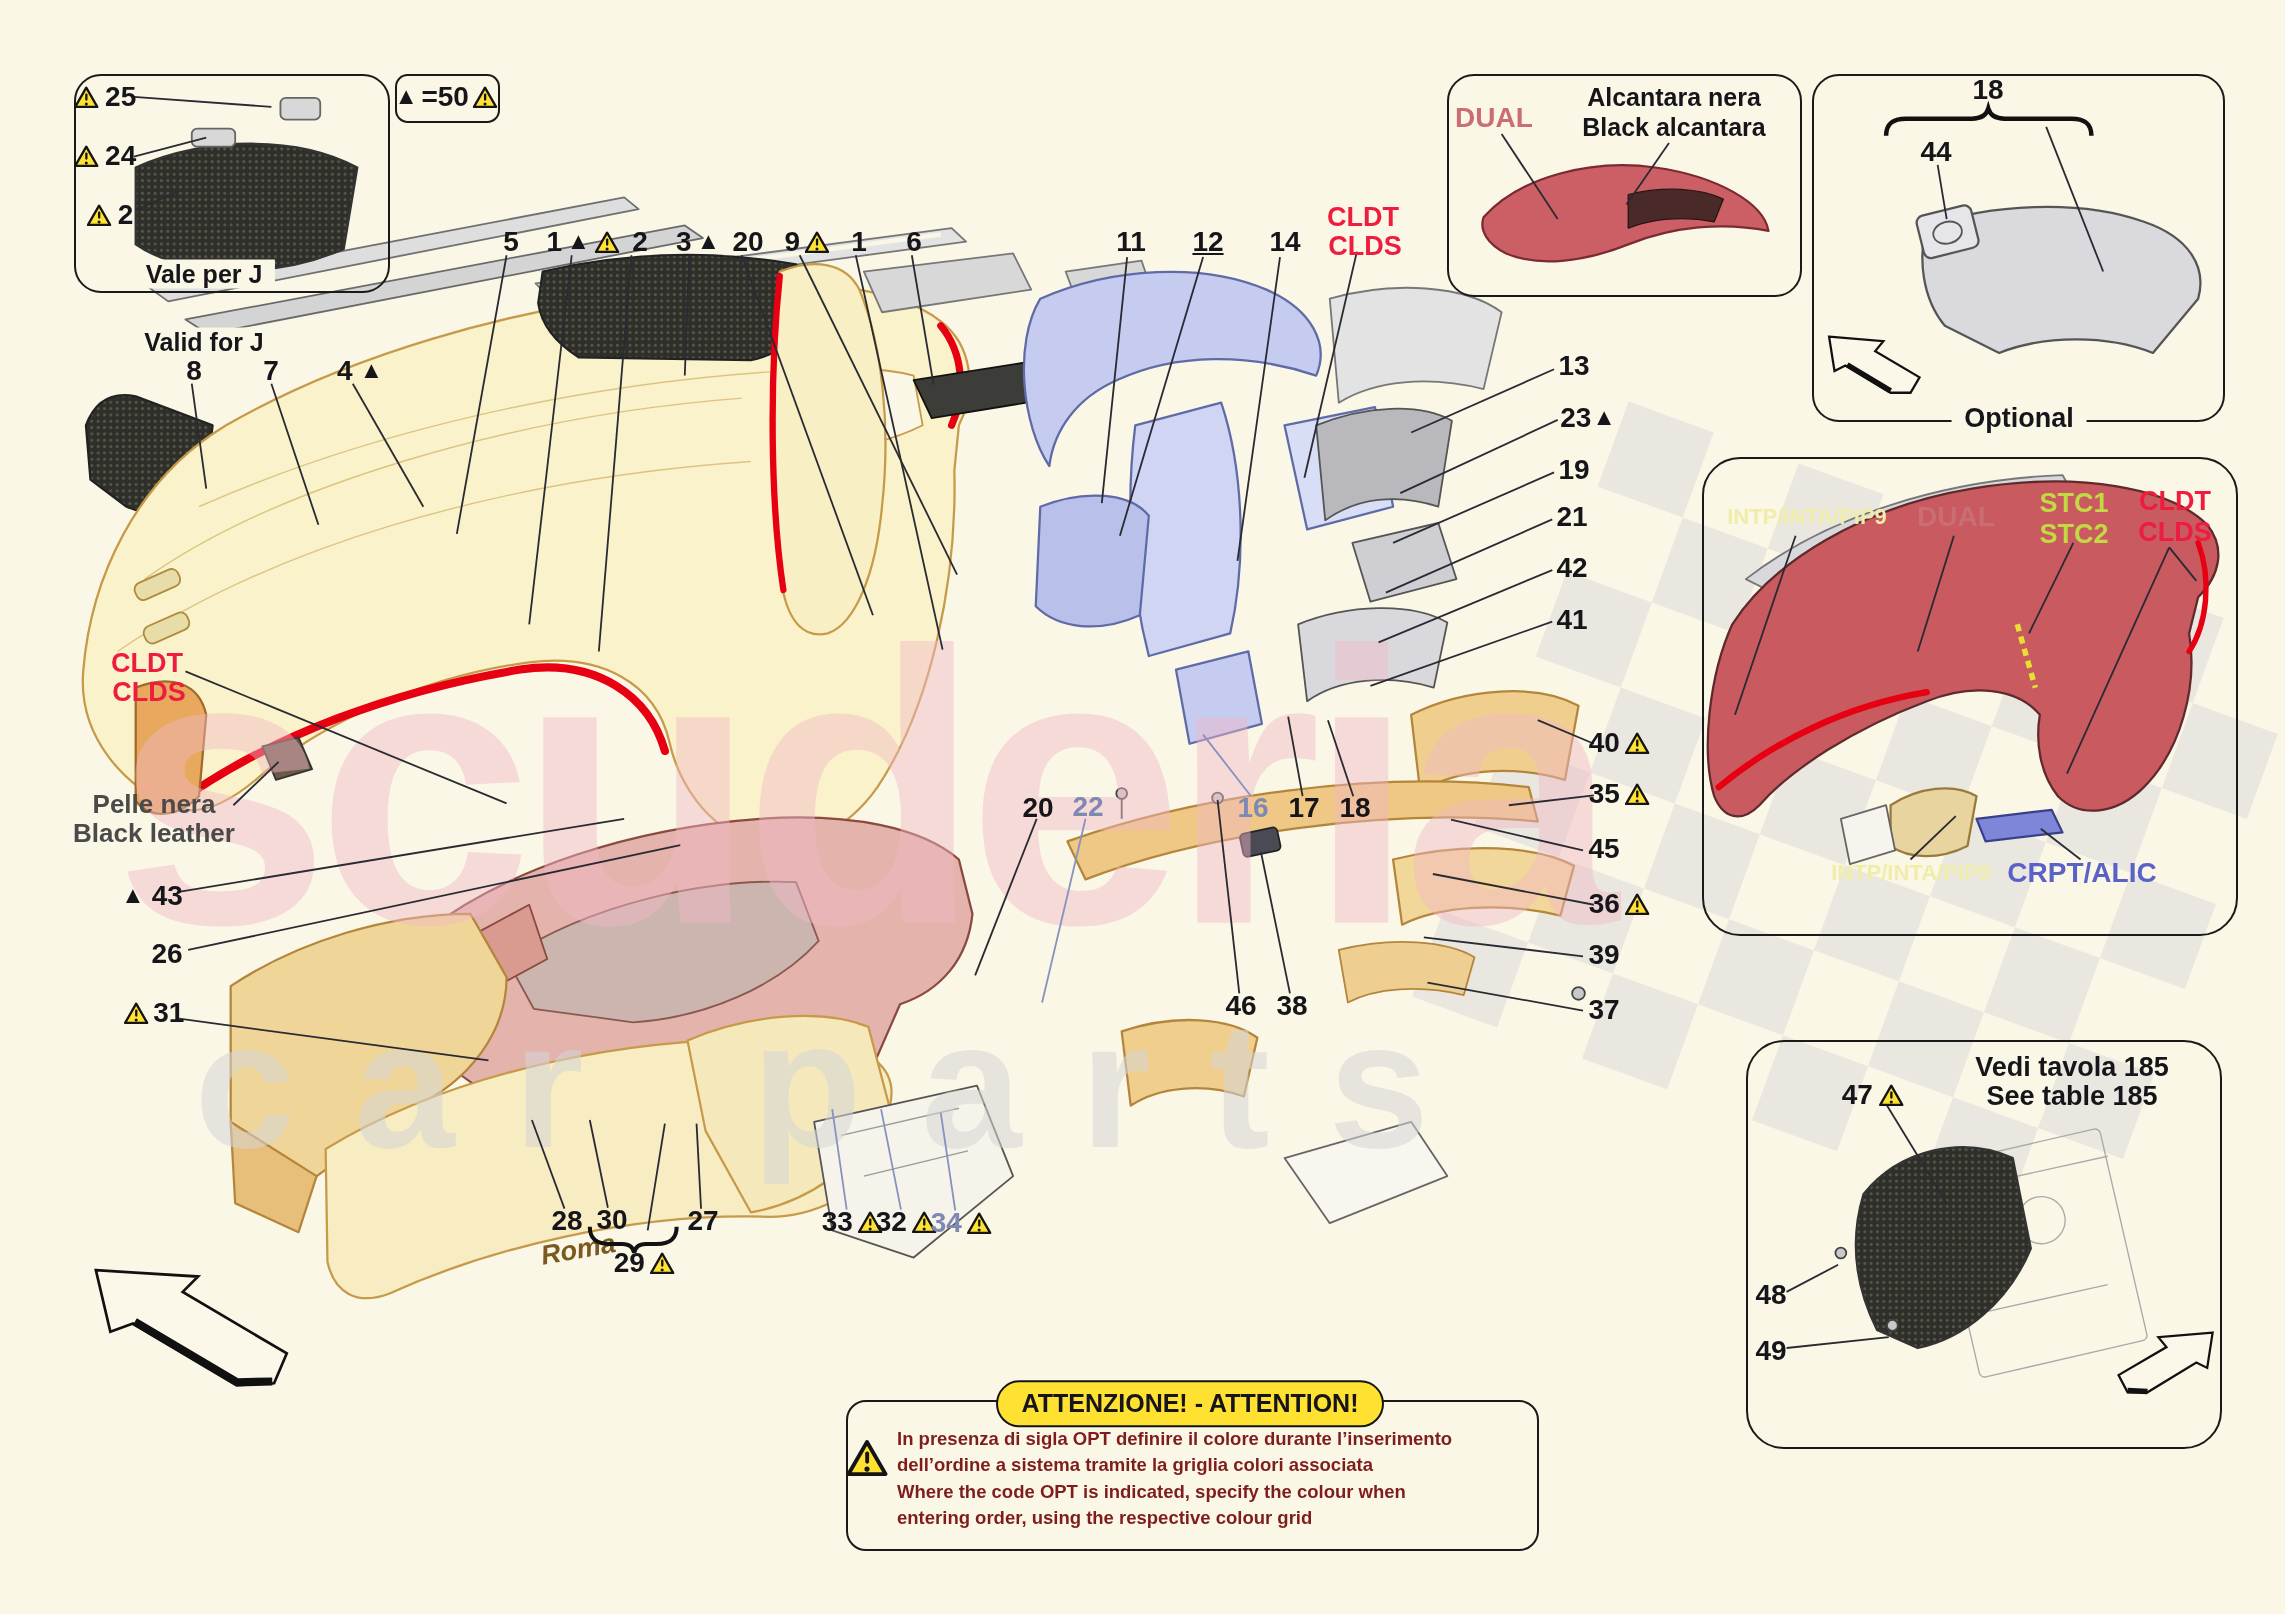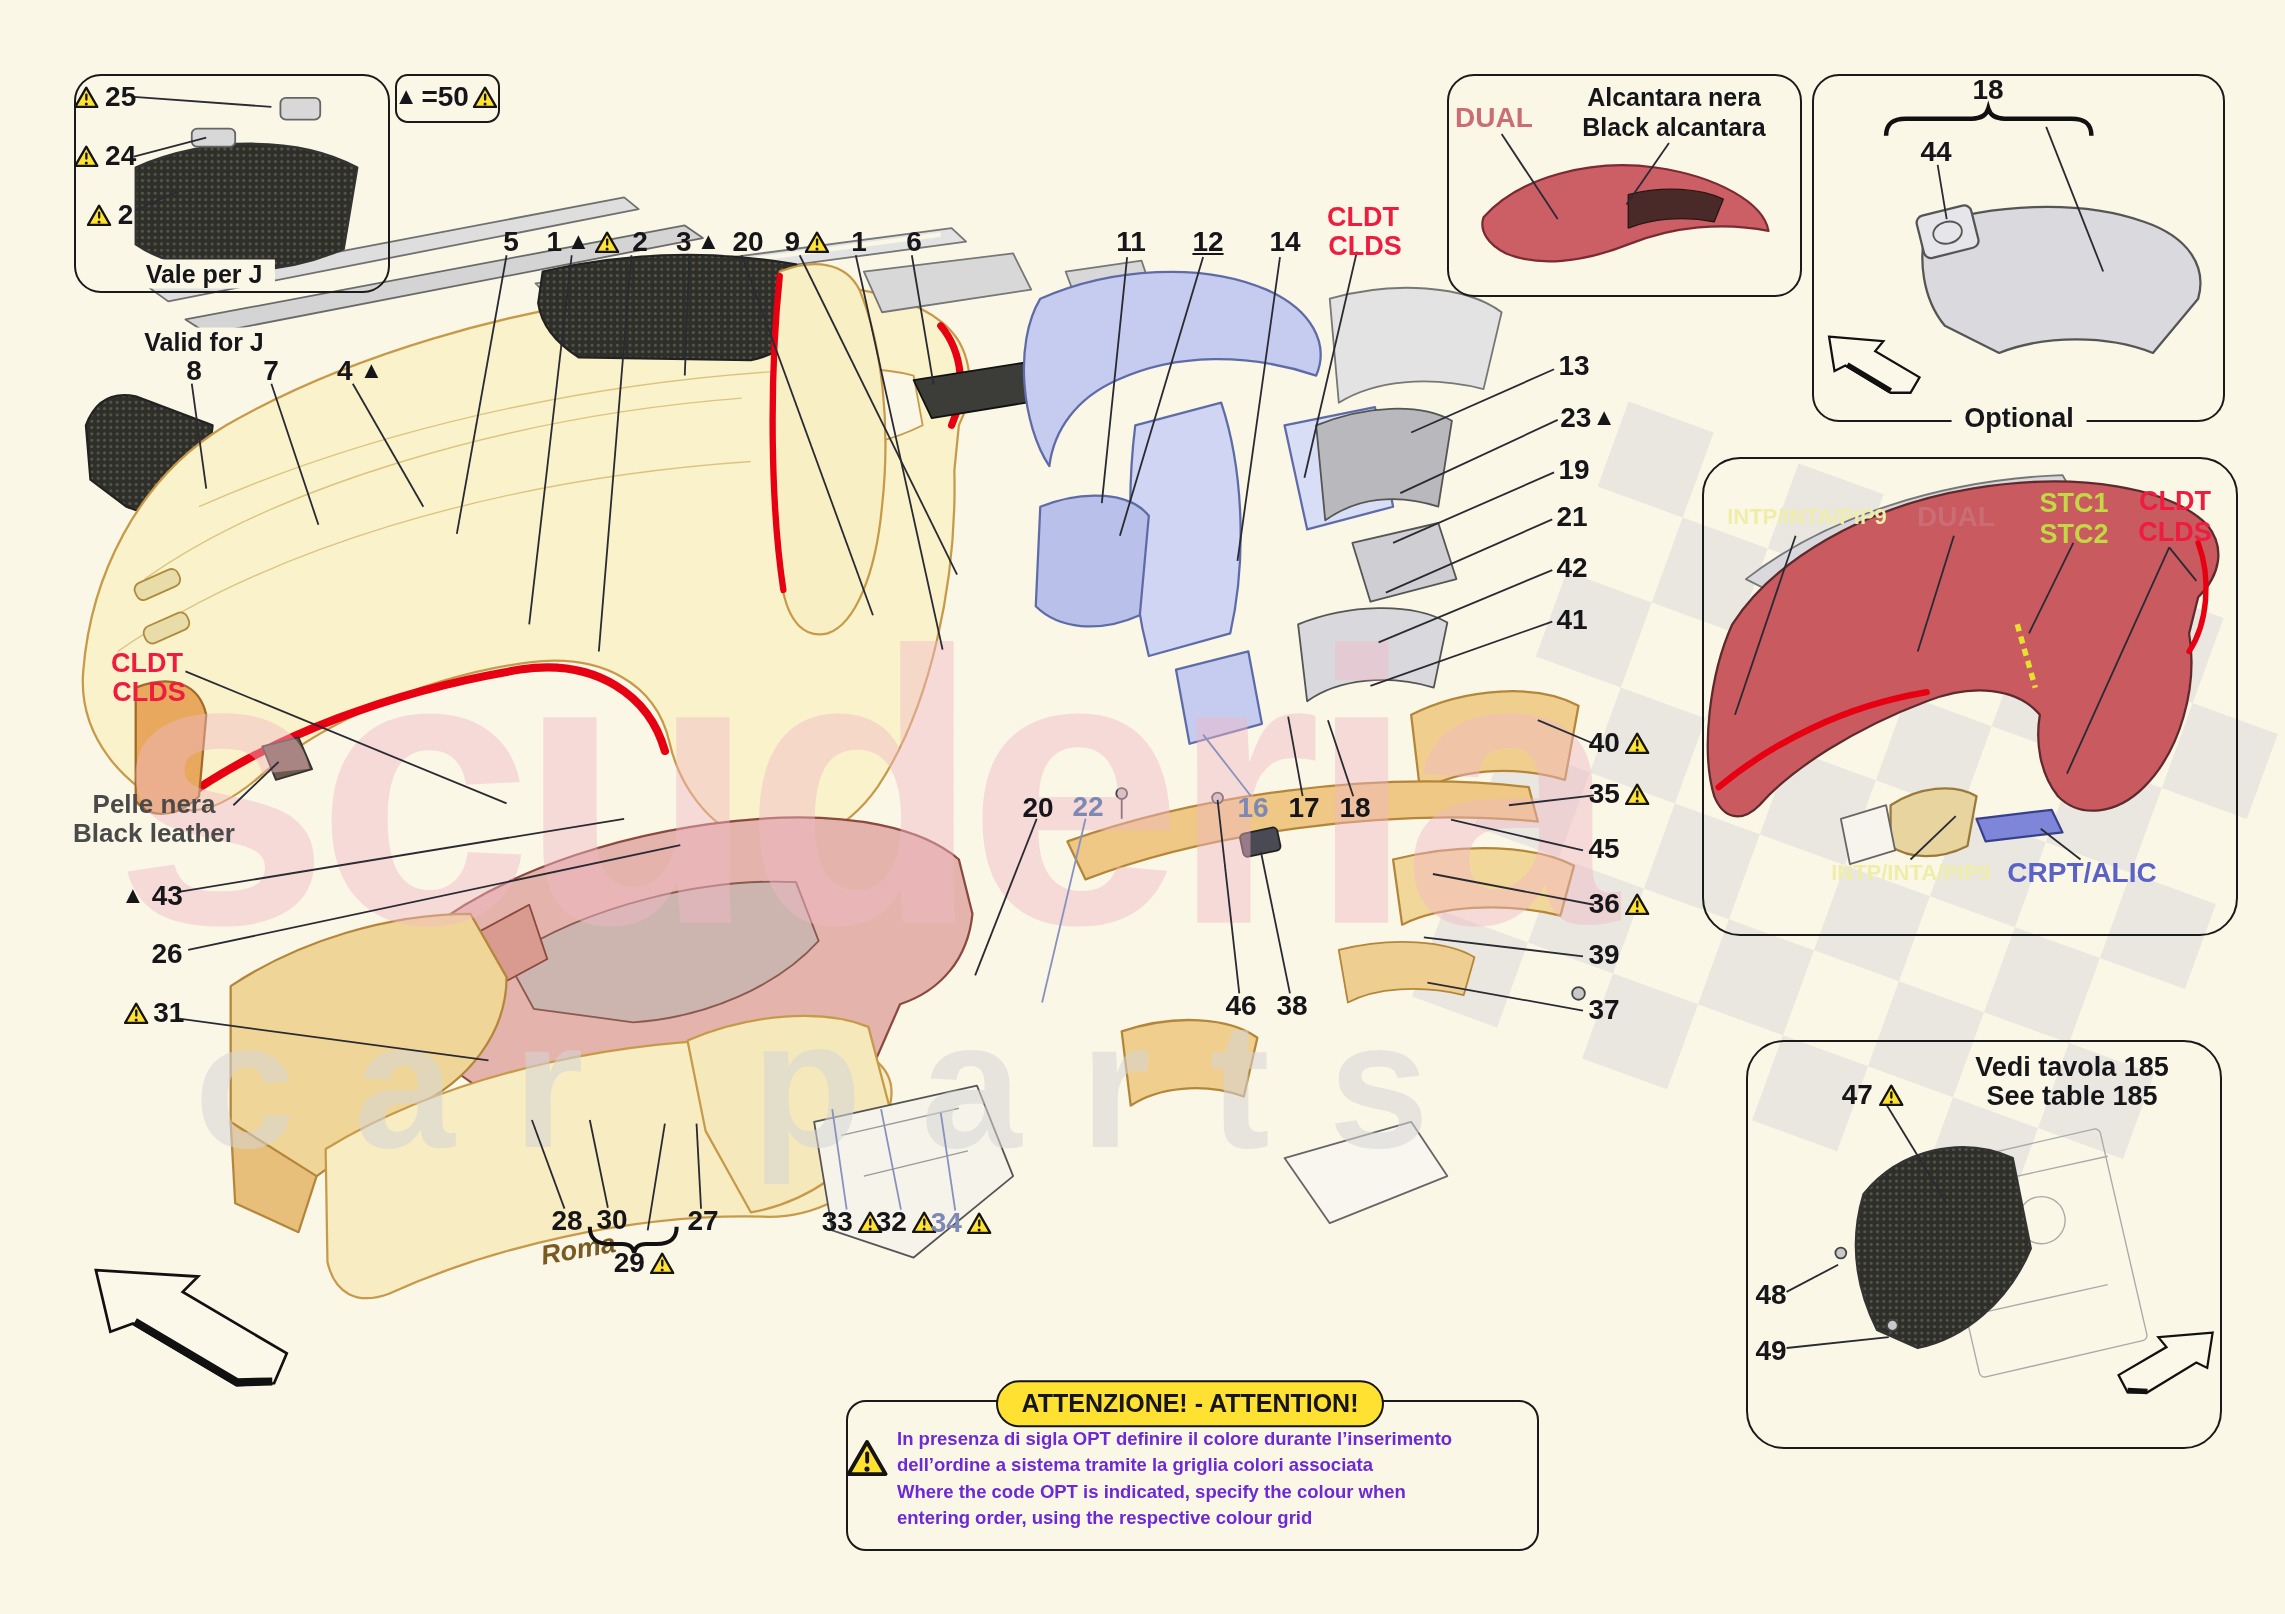--- a/index.html
+++ b/index.html
@@ -16,21 +16,21 @@
   .tri{font-size:23.5px;line-height:1;color:#15151a;}
   .wi{display:inline-block;width:25px;height:22.6px;}
   .wi svg{width:100%;height:100%;display:block;}
   .wi-big{width:42px;height:37px;}
   .box{position:absolute;border:2.7px solid #1a1a1a;border-radius:27px;background:transparent;}
   .boxlabel{position:absolute;background:#faf7e6;padding:0 12.7px;font-weight:bold;
             text-align:center;transform:translate(-50%,-50%);white-space:nowrap;}
   .pill{position:absolute;background:#ffe132;border:2.7px solid #141414;border-radius:27px;
         font-weight:bold;font-size:25px;padding:7.2px 23.5px;transform:translate(-50%,-50%);
         white-space:nowrap;z-index:5;}
-  .attn-text{position:absolute;font-weight:bold;font-size:18.5px;line-height:1.42;color:#6d28d9;}
+  .attn-text{position:absolute;font-weight:bold;font-size:18.5px;line-height:1.42;color:#7f1d1d;}
 </style>
 </head>
 <body>
 
 <div id="stage">
 
 <svg id="art" width="2285" height="1615" viewBox="0 0 2526 1785">
   <defs>
     <pattern id="mesh" width="7" height="7" patternUnits="userSpaceOnUse">
       <rect width="7" height="7" fill="#2f2f2a"></rect>

